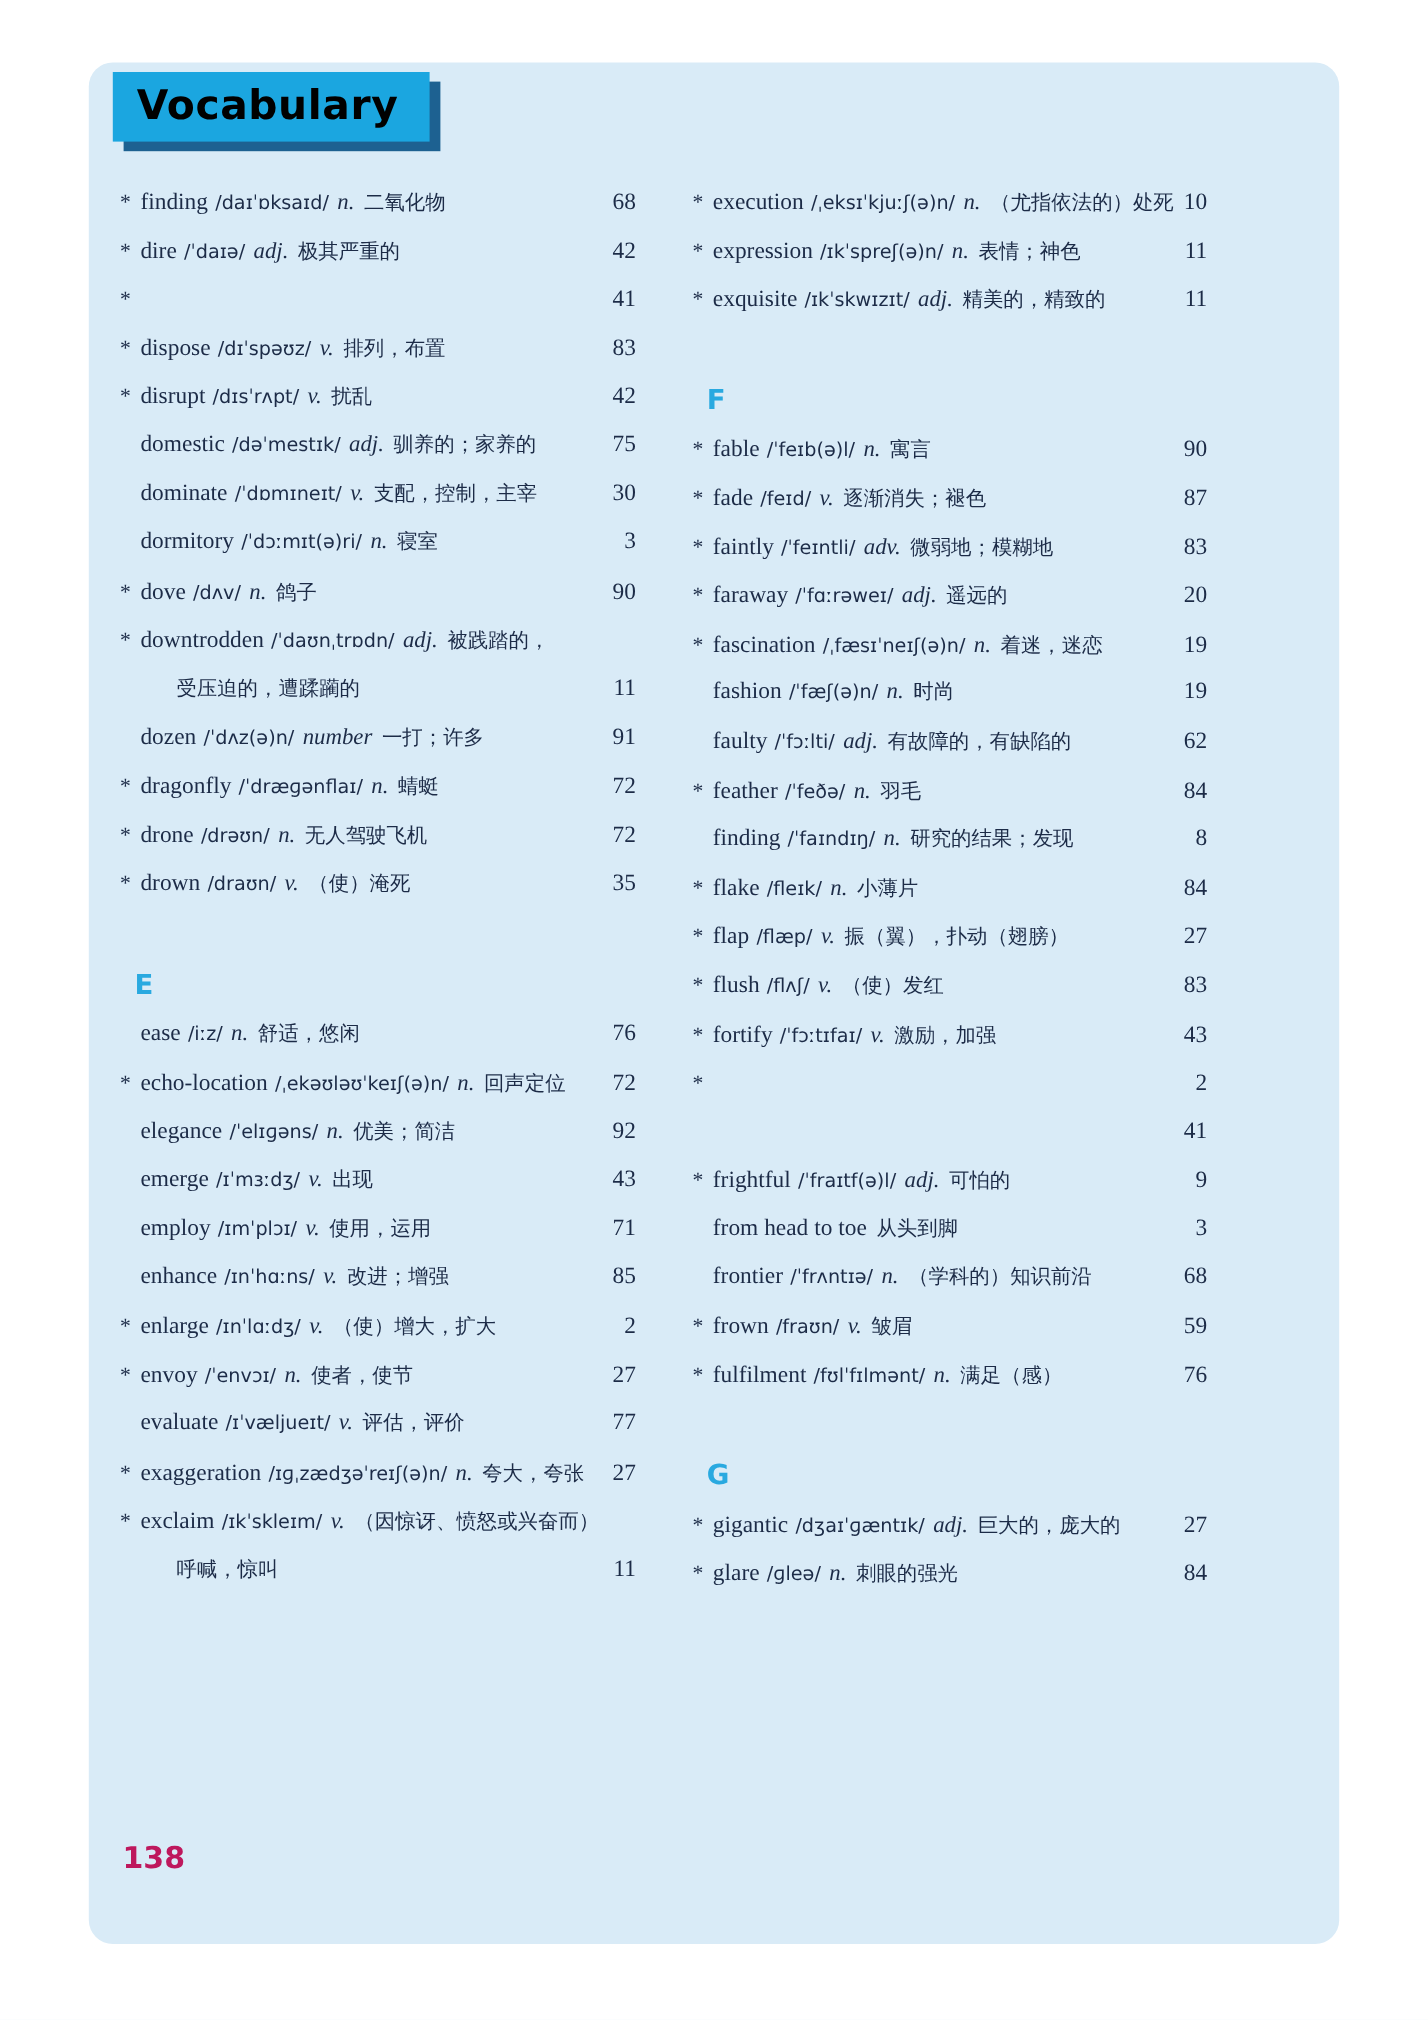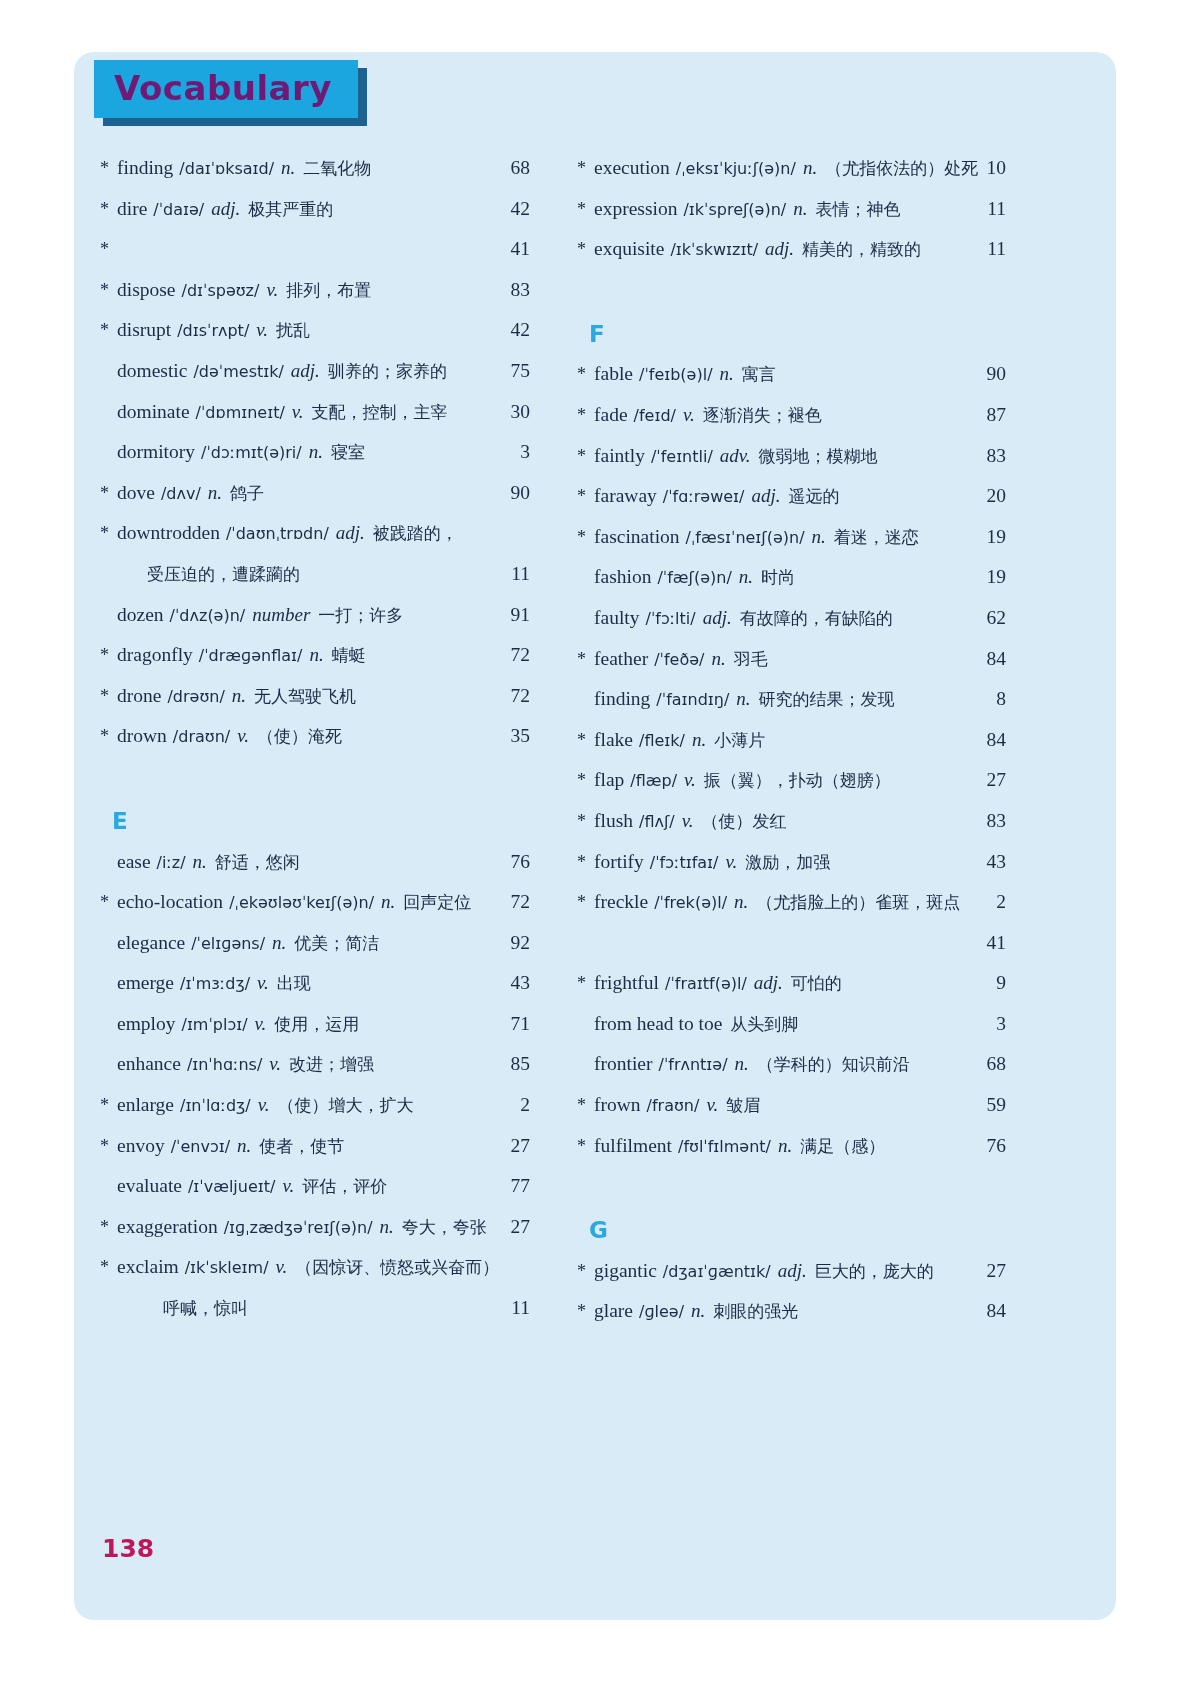--- a/index.html
+++ b/index.html
@@ -6,21 +6,21 @@
   .page {
     position:relative; width:1190px; height:1683px; background:#ffffff;
     font-family:"Liberation Serif","DejaVu Serif",serif; color:#1c2b47; overflow:hidden;
   }
   .panel {
     position:absolute; left:74px; top:52px; width:1042px; height:1568px;
     background:#d9ebf7; border-radius:20px;
   }
   .banner {
     position:absolute; left:94px; top:60px;
-    background:#1ba6e0; color:#701a75;
+    background:#1ba6e0; color:#000000;
     font-family:"DejaVu Sans","Liberation Sans",sans-serif; font-weight:bold;
     font-size:34px; line-height:1; padding:11px 26px 13px 20px;
     box-shadow:9px 8px 0 0 #1d6191; letter-spacing:0.5px;
   }
   .col { position:absolute; top:148px; }
   .col-left  { left:100px; width:430px; }
   .col-right { left:577px; width:429px; }
   .row {
     display:flex; align-items:baseline; height:40.6px; line-height:40.6px;
     white-space:nowrap;
@@ -176,21 +176,21 @@
         <span class="star">*</span>
         <span class="etext"><span class="word">exaggeration</span><span class="phon">/ɪɡˌzædʒəˈreɪʃ(ə)n/</span><span class="pos">n.</span><span class="zh">夸大，夸张</span></span>
         <span class="pg">27</span>
       </div>
       <div class="row">
         <span class="star">*</span>
         <span class="etext"><span class="word">exclaim</span><span class="phon">/ɪkˈskleɪm/</span><span class="pos">v.</span><span class="zh">（因惊讶、愤怒或兴奋而）</span></span>
       </div>
       <div class="row">
         <span class="star"></span>
-        <span class="etext cont-indent"><span class="zh" style="margin-left: 16px;">呼喊，惊叫</span></span>
+        <span class="etext cont-indent"><span class="zh" style="margin-left: 0px;">呼喊，惊叫</span></span>
         <span class="pg">11</span>
       </div>
     </div>
   <div class="col col-right" id="col-right">
       <div class="row">
         <span class="star">*</span>
         <span class="etext"><span class="word">execution</span><span class="phon">/ˌeksɪˈkjuːʃ(ə)n/</span><span class="pos">n.</span><span class="zh">（尤指依法的）处死</span></span>
         <span class="pg">10</span>
       </div>
       <div class="row">
@@ -264,21 +264,20 @@
         <span class="etext"><span class="word">flush</span><span class="phon">/flʌʃ/</span><span class="pos">v.</span><span class="zh">（使）发红</span></span>
         <span class="pg">83</span>
       </div>
       <div class="row">
         <span class="star">*</span>
         <span class="etext"><span class="word">fortify</span><span class="phon">/ˈfɔːtɪfaɪ/</span><span class="pos">v.</span><span class="zh">激励，加强</span></span>
         <span class="pg">43</span>
       </div>
       <div class="row">
         <span class="star">*</span>
-        <span class="etext"><span class="word">freckle</span><span class="phon">/ˈfrek(ə)l/</span><span class="pos">n.</span><span class="zh">（尤指脸上的）雀斑，斑点</span></span>
         <span class="pg">2</span>
       </div>
       <div class="row">
         <span class="star"></span>
         <span class="pg">41</span>
       </div>
       <div class="row">
         <span class="star">*</span>
         <span class="etext"><span class="word">frightful</span><span class="phon">/ˈfraɪtf(ə)l/</span><span class="pos">adj.</span><span class="zh">可怕的</span></span>
         <span class="pg">9</span>

